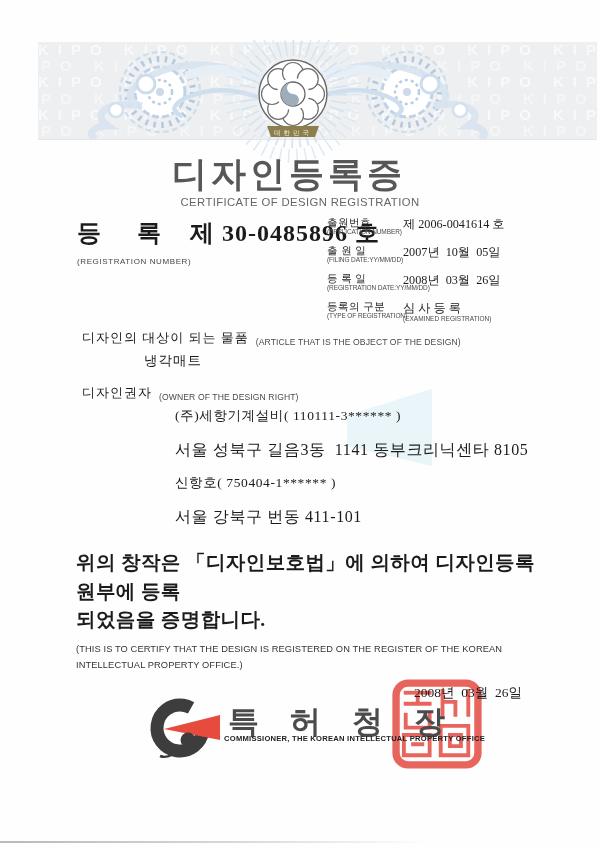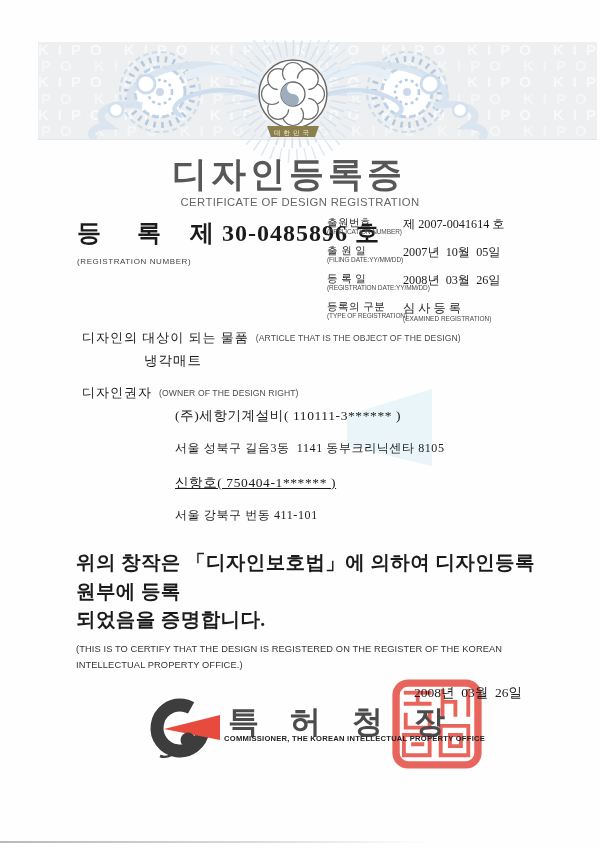--- a/index.html
+++ b/index.html
@@ -50,30 +50,30 @@
   .d-en{
     font-family:"Liberation Sans", sans-serif;font-size:6.5px;color:#4a4a4a;
     white-space:nowrap;line-height:7.5px;letter-spacing:-0.1px;
   }
   .d-val{font-size:12.2px;line-height:14px;}
   .d-val-en{
     font-family:"Liberation Sans", sans-serif;font-size:6.5px;color:#4a4a4a;
     line-height:7.5px;white-space:nowrap;
   }
   
-  .section-label{display:flex;align-items:center;gap:7px;}
+  .section-label{display:flex;align-items:flex-end;gap:7px;}
   .sl-ko{font-size:13px;letter-spacing:1px;}
   .sl-en{font-family:"Liberation Sans", sans-serif;font-size:8.6px;color:#4a4a4a;letter-spacing:0.1px;}
   .article{position:absolute;left:82px;top:329px;z-index:4;}
   .article-value{font-size:13.5px;margin:5px 0 0 62px;letter-spacing:1px;}
   .owner{position:absolute;left:82px;top:384px;z-index:4;}
   .creator{position:absolute;left:85px;top:469px;z-index:4;}
   .party-name{font-size:13.5px;margin:5px 0 0 93px;letter-spacing:0.6px;}
-  .party-addr{font-size:12px;margin:15px 0 0 93px;letter-spacing:0.6px;}
-  .creator .party-name{margin-left:90px;text-decoration:underline;}
+  .party-addr{font-size:16px;margin:15px 0 0 93px;letter-spacing:0.6px;}
+  .creator .party-name{margin-left:90px;}
   .creator .party-addr{margin-left:90px;}
   .wedge{
     position:absolute;left:347px;top:389px;width:85px;height:77px;z-index:0;
     background:#daeef4;opacity:0.6;
     clip-path:polygon(0 34%, 100% 0, 100% 100%, 0 74%);
   }
   
   .statement{position:absolute;left:76px;top:549px;width:470px;z-index:4;}
   .st-ko{font-size:19.5px;font-weight:600;line-height:28.5px;letter-spacing:0.4px;}
   .st-en{
@@ -168,21 +168,21 @@
     <div class="reg-line pre">등     록    제 30-0485896 호</div>
     <div class="reg-en">(REGISTRATION NUMBER)</div>
   </div>
 
   <div class="details">
     <div class="d-row">
       <div class="d-label">
         <div class="d-ko pre">출원번호</div>
         <div class="d-en">(APPLICATION NUMBER)</div>
       </div>
-      <div class="d-val pre">제 2007-0041614 호</div>
+      <div class="d-val pre">제 2006-0041614 호</div>
     </div>
     <div class="d-row">
       <div class="d-label">
         <div class="d-ko pre">출 원 일</div>
         <div class="d-en">(FILING DATE:YY/MM/DD)</div>
       </div>
       <div class="d-val pre">2007년  10월  05일</div>
     </div>
     <div class="d-row">
       <div class="d-label">

